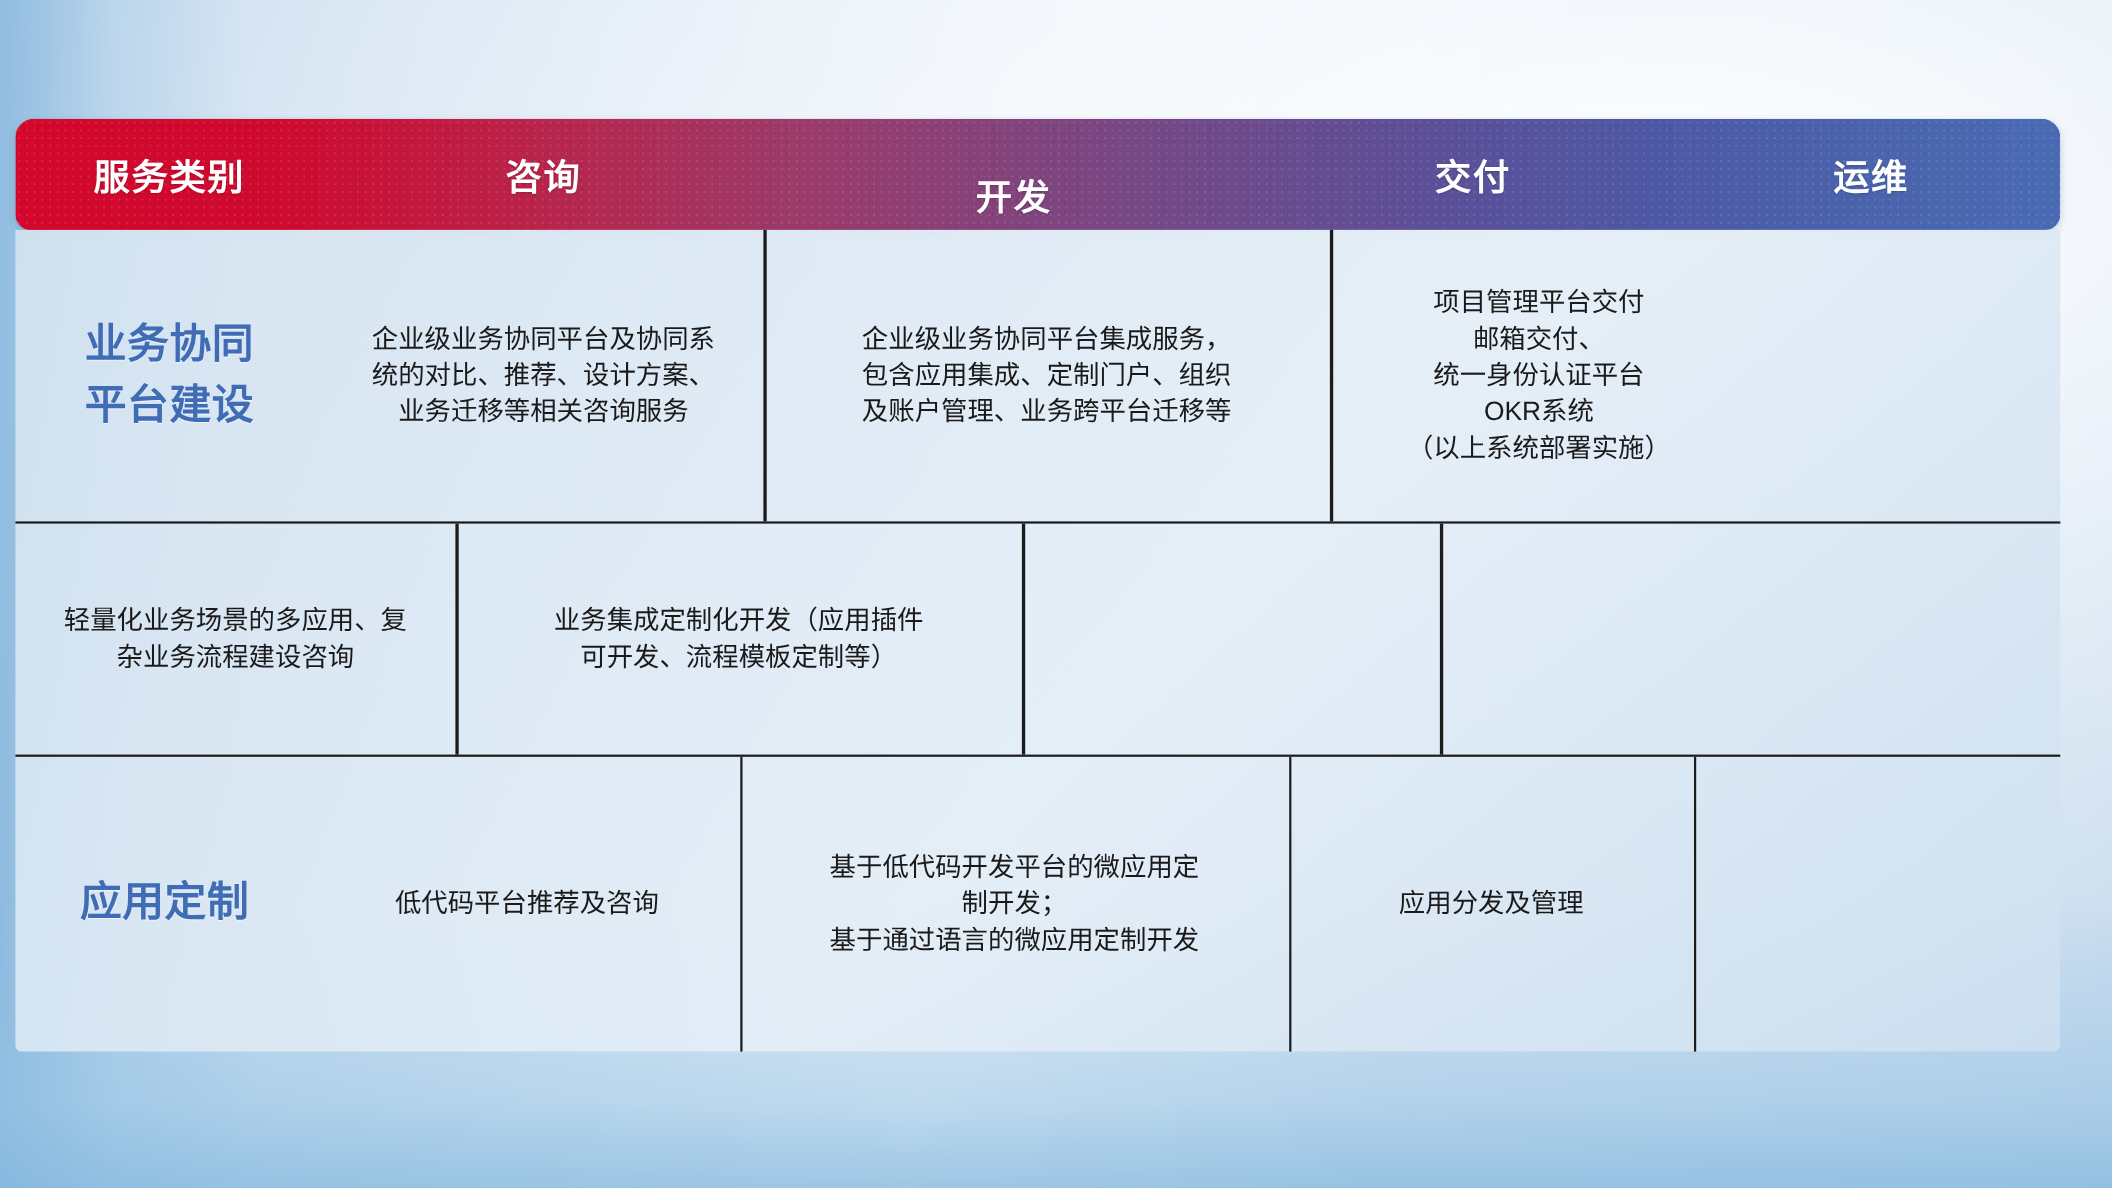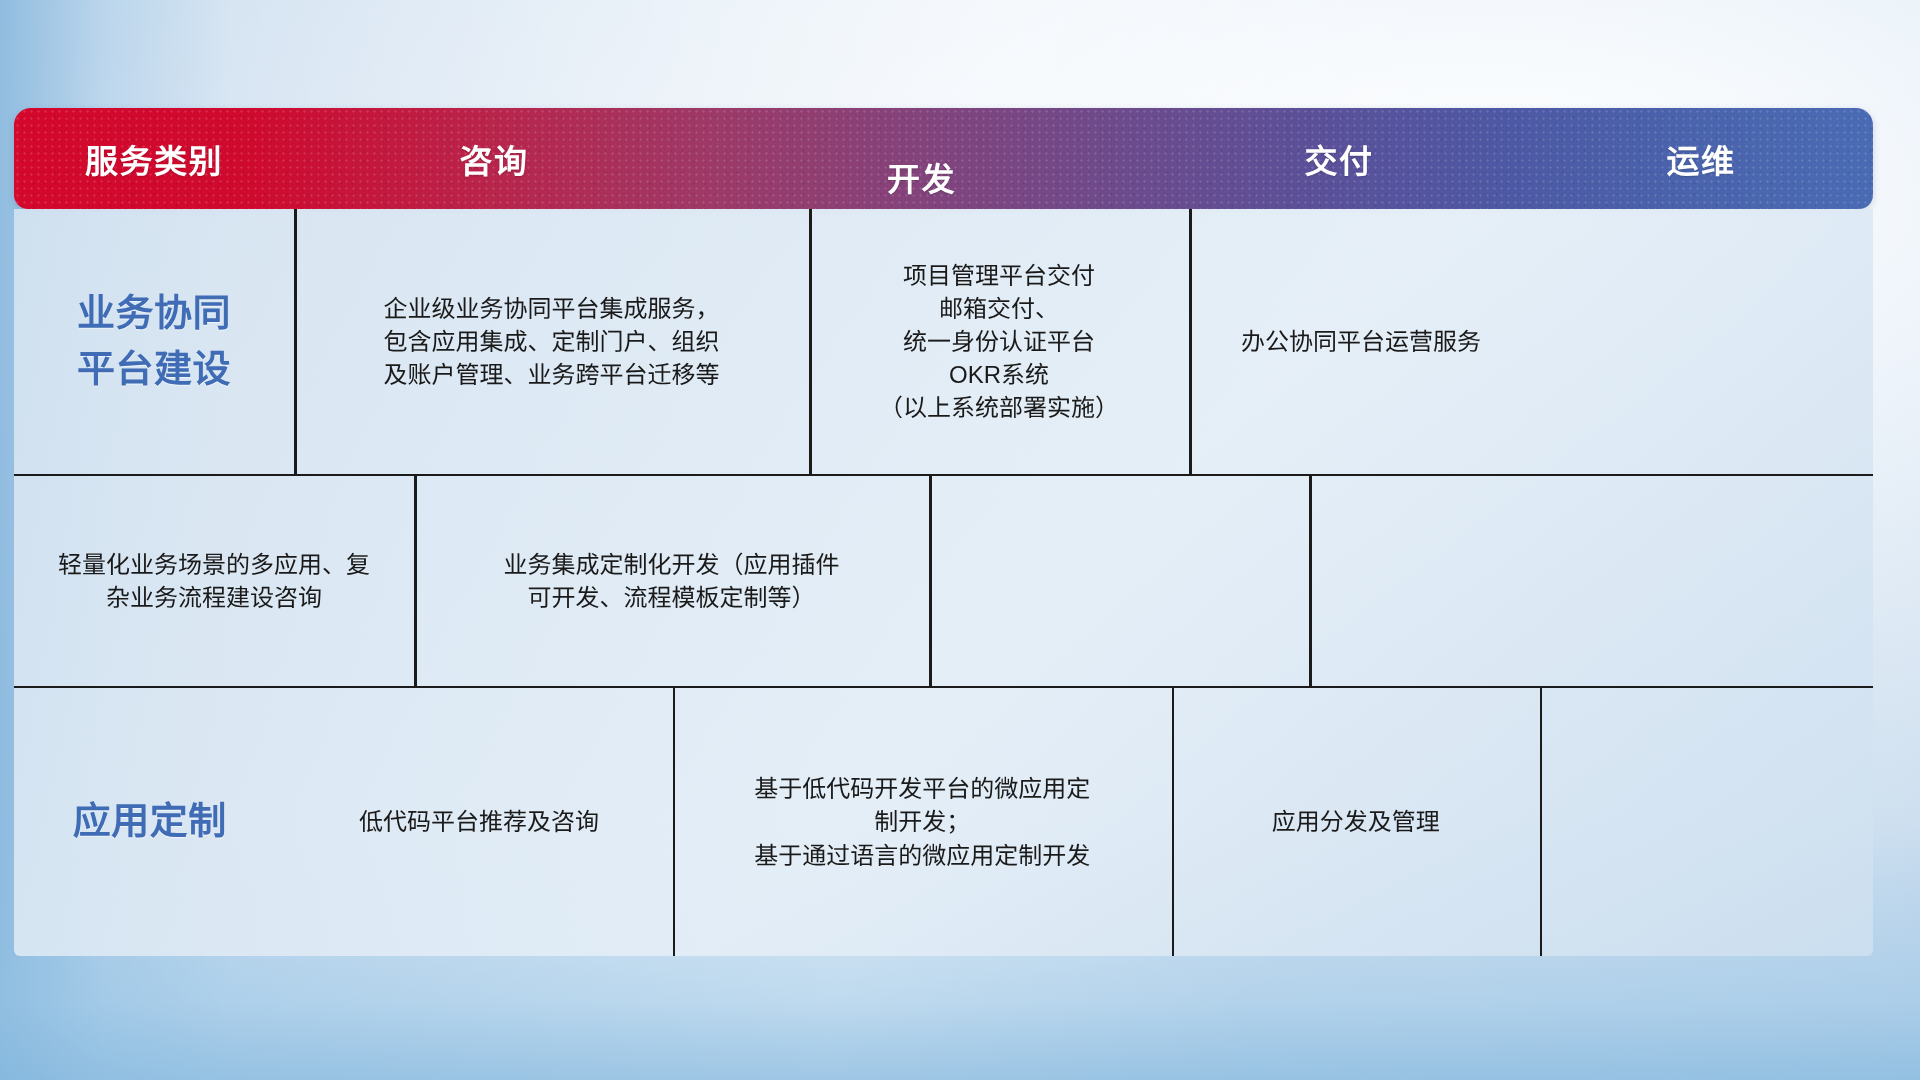--- a/index.html
+++ b/index.html
@@ -194,29 +194,31 @@
     <div class="hdr-cell col-2">开发</div>
     <div class="hdr-cell col-3">交付</div>
     <div class="hdr-cell col-4">运维</div>
   </div>
 
   <div id="table-body">
 
     <div class="t-row rowh-0">
       <div class="t-cell cat-cell col-0">业务协同
 平台建设</div>
+      <div class="t-cell col-1">企业级业务协同平台及协同系
+统的对比、推荐、设计方案、
+业务迁移等相关咨询服务</div>
       <div class="t-cell col-2 with-left-rule">企业级业务协同平台集成服务，
 包含应用集成、定制门户、组织
 及账户管理、业务跨平台迁移等</div>
       <div class="t-cell col-3 with-left-rule">项目管理平台交付
 邮箱交付、
 统一身份认证平台
 OKR系统
 （以上系统部署实施）</div>
-      <div class="t-cell col-4 with-left-rule">办公协同平台运营服务</div>
     </div>
 
     <div class="t-row rowh-1 row-divider">
       <div class="t-cell col-1">轻量化业务场景的多应用、复
 杂业务流程建设咨询</div>
       <div class="t-cell col-2 with-left-rule">业务集成定制化开发（应用插件
 可开发、流程模板定制等）</div>
       <div class="t-cell col-3 with-left-rule"></div>
       <div class="t-cell col-4 with-left-rule"></div>
     </div>

